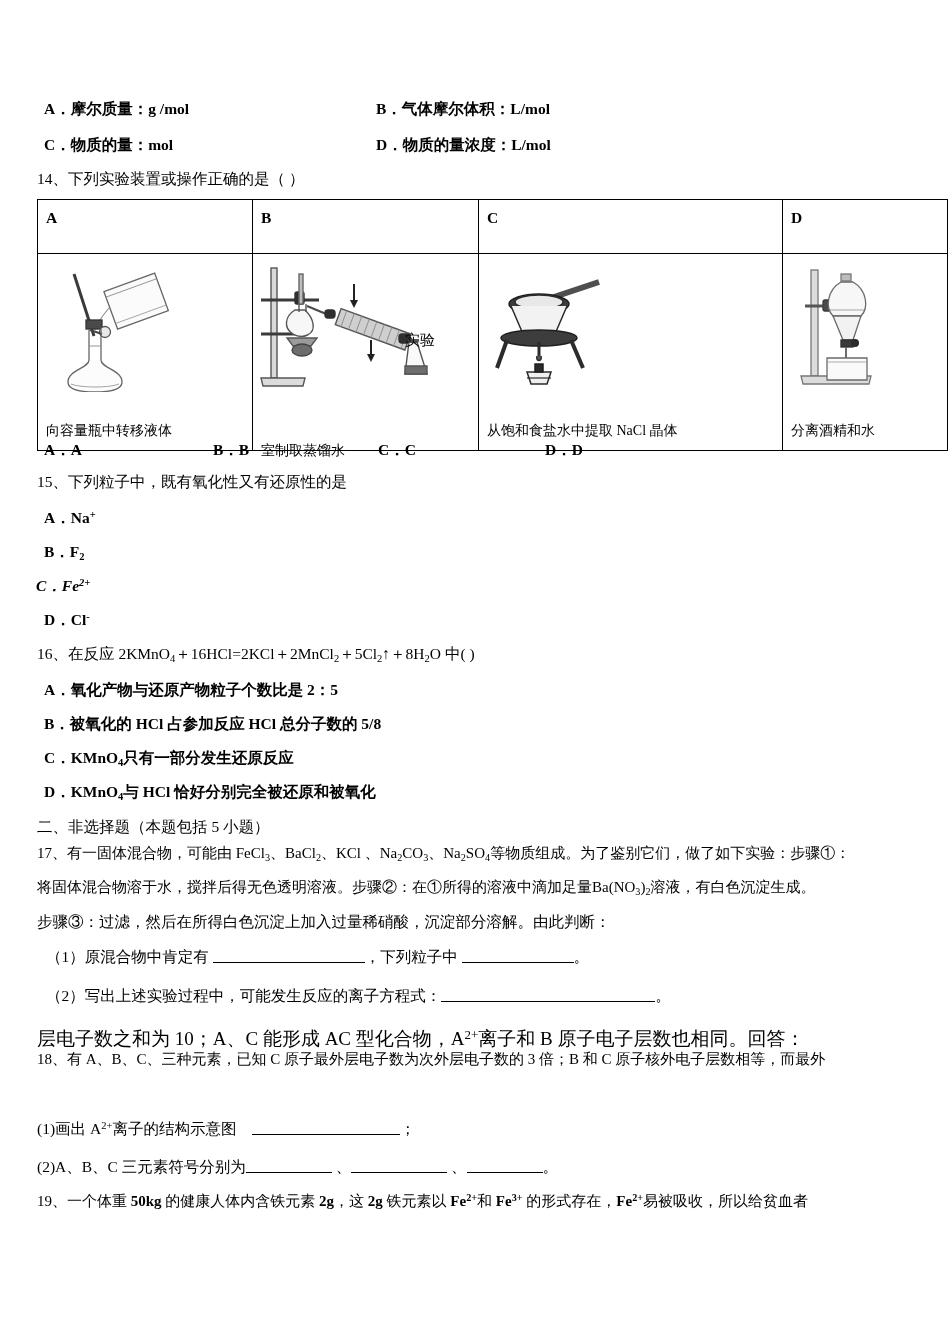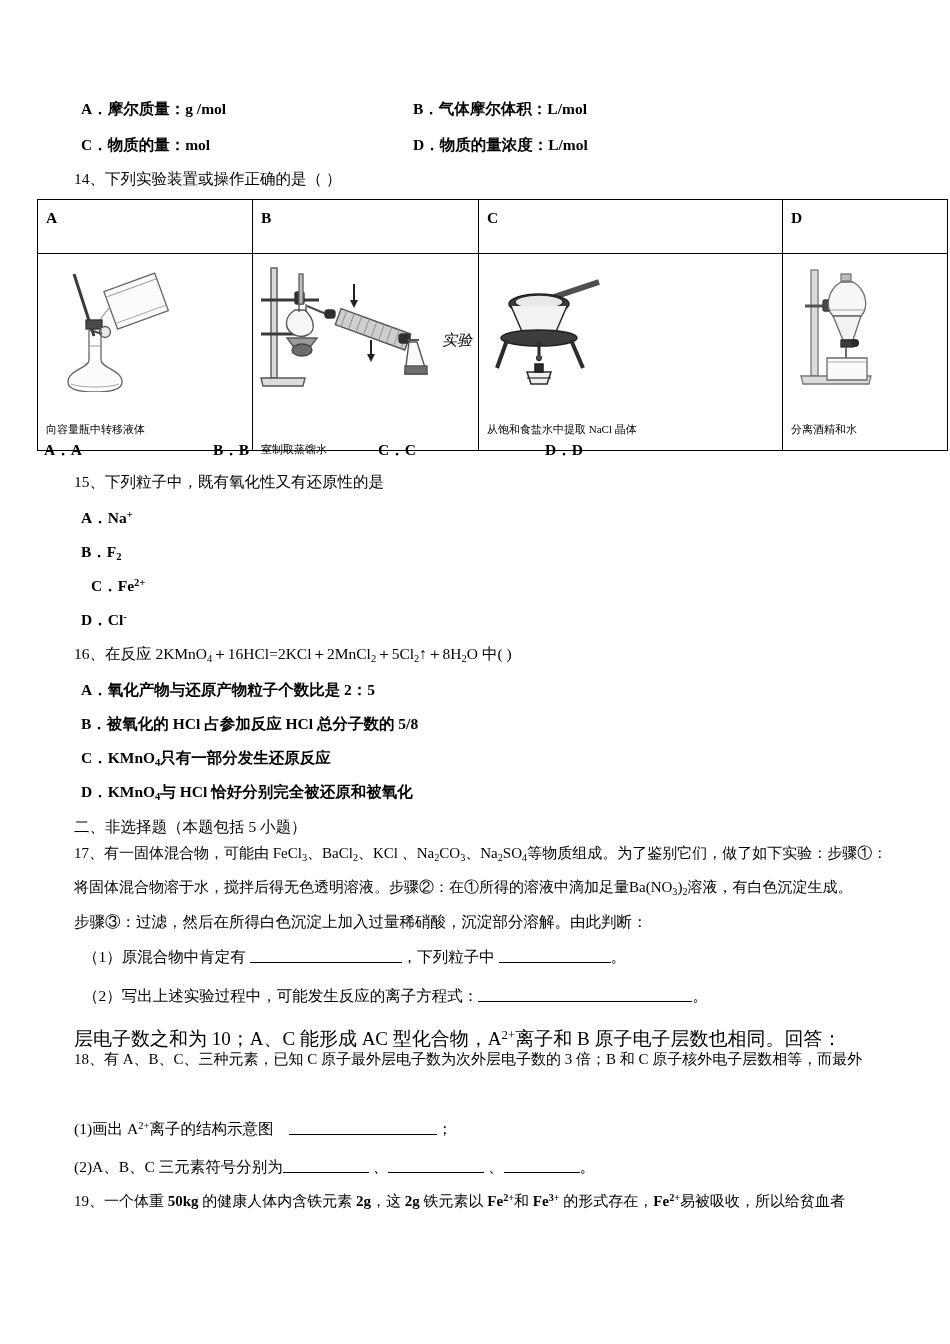--- a/index.html
+++ b/index.html
@@ -21,21 +21,20 @@
     width: 950px;
     height: 1344px;
   }
 
   
   .line {
     position: absolute;
     white-space: nowrap;
     font-size: 15.5px;
     line-height: 1.15;
-    margin-left: 37px;
   }
   .b { font-weight: bold; }
   .stem {
     font-weight: normal;
     font-size: 15.5px;
   }
 
   sub { font-size: 0.68em; vertical-align: -0.28em; }
   sup { font-size: 0.68em; vertical-align: 0.45em; }
 
@@ -69,21 +68,21 @@
     padding-top: 9px !important;
     font-family: "Liberation Serif", serif;
   }
   .bodycell {
     height: 196px;
     position: relative;
   }
   .cap {
     position: absolute;
     left: 8px;
-    font-size: 11px;
+    font-size: 14px;
     white-space: nowrap;
   }
   .art {
     position: absolute;
   }
 
   
   .blank {
     display: inline-block;
     border-bottom: 1.3px solid #000;
@@ -197,21 +196,21 @@
               <path d="M108 92 L112 100 L116 92 Z" fill="#222" stroke="none"></path>
 
               <rect x="140" y="72" width="11" height="9" rx="3" fill="#2f2f2f" stroke="#2f2f2f"></rect>
 
               <path d="M150 80 L158 80 L168 112 L146 112 Z" fill="#fafafa" stroke="#555"></path>
               <path d="M146 104 L168 104 L168 112 L146 112 Z" fill="#6e6e6e" stroke="#555"></path>
               <line x1="149" y1="78" x2="160" y2="78" stroke="#555" stroke-width="2"></line>
             </g>
           </svg>
         </div>
-        <div class="line" style="position:absolute; left:152px; top:78px; font-size:15px;font-style:italic;">实验</div>
+        <div class="line" style="position:absolute; left:152px; top:78px; font-size:15px;">实验</div>
         <div class="cap" style="top:188px;">室制取蒸馏水</div>
       </td>
 
       <td class="bodycell">
         <div class="art" style="left:14px; top:14px;">
           <svg width="120" height="118" viewBox="0 0 120 118">
             <g fill="none" stroke="#2b2b2b" stroke-width="1.5">
 
               <line x1="46" y1="34" x2="106" y2="14" stroke="#4f4f4f" stroke-width="6"></line>
 
@@ -278,21 +277,21 @@
   <div class="optrow" style="left:545px; top:440px;">D．D</div>
 
   <div class="line stem" style="left:37px; top:473px;">15、下列粒子中，既有氧化性又有还原性的是</div>
 
   <div class="line b" style="left:44px; top:509px;">
     <span>A．</span><span>Na</span><sup>+</sup>
   </div>
   <div class="line b" style="left:44px; top:543px;">
     <span>B．</span><span>F</span><sub>2</sub>
   </div>
-  <div class="line b" style="left:54px; top:577px;">
+  <div class="line b" style="left:36px; top:577px;font-style:italic;">
     <span>C．</span><span>Fe</span><sup>2+</sup>
   </div>
   <div class="line b" style="left:44px; top:611px;">
     <span>D．</span><span>Cl</span><sup>-</sup>
   </div>
 
   <div class="line stem" style="left:37px; top:645px;">
     <span>16、在反应 </span><span>2KMnO<sub>4</sub>＋16HCl=2KCl＋2MnCl<sub>2</sub>＋5Cl<sub>2</sub>↑＋8H<sub>2</sub>O</span><span> 中(       )</span>
   </div>
   <div class="line b" style="left:44px; top:681px;">A．氧化产物与还原产物粒子个数比是 2：5</div>

